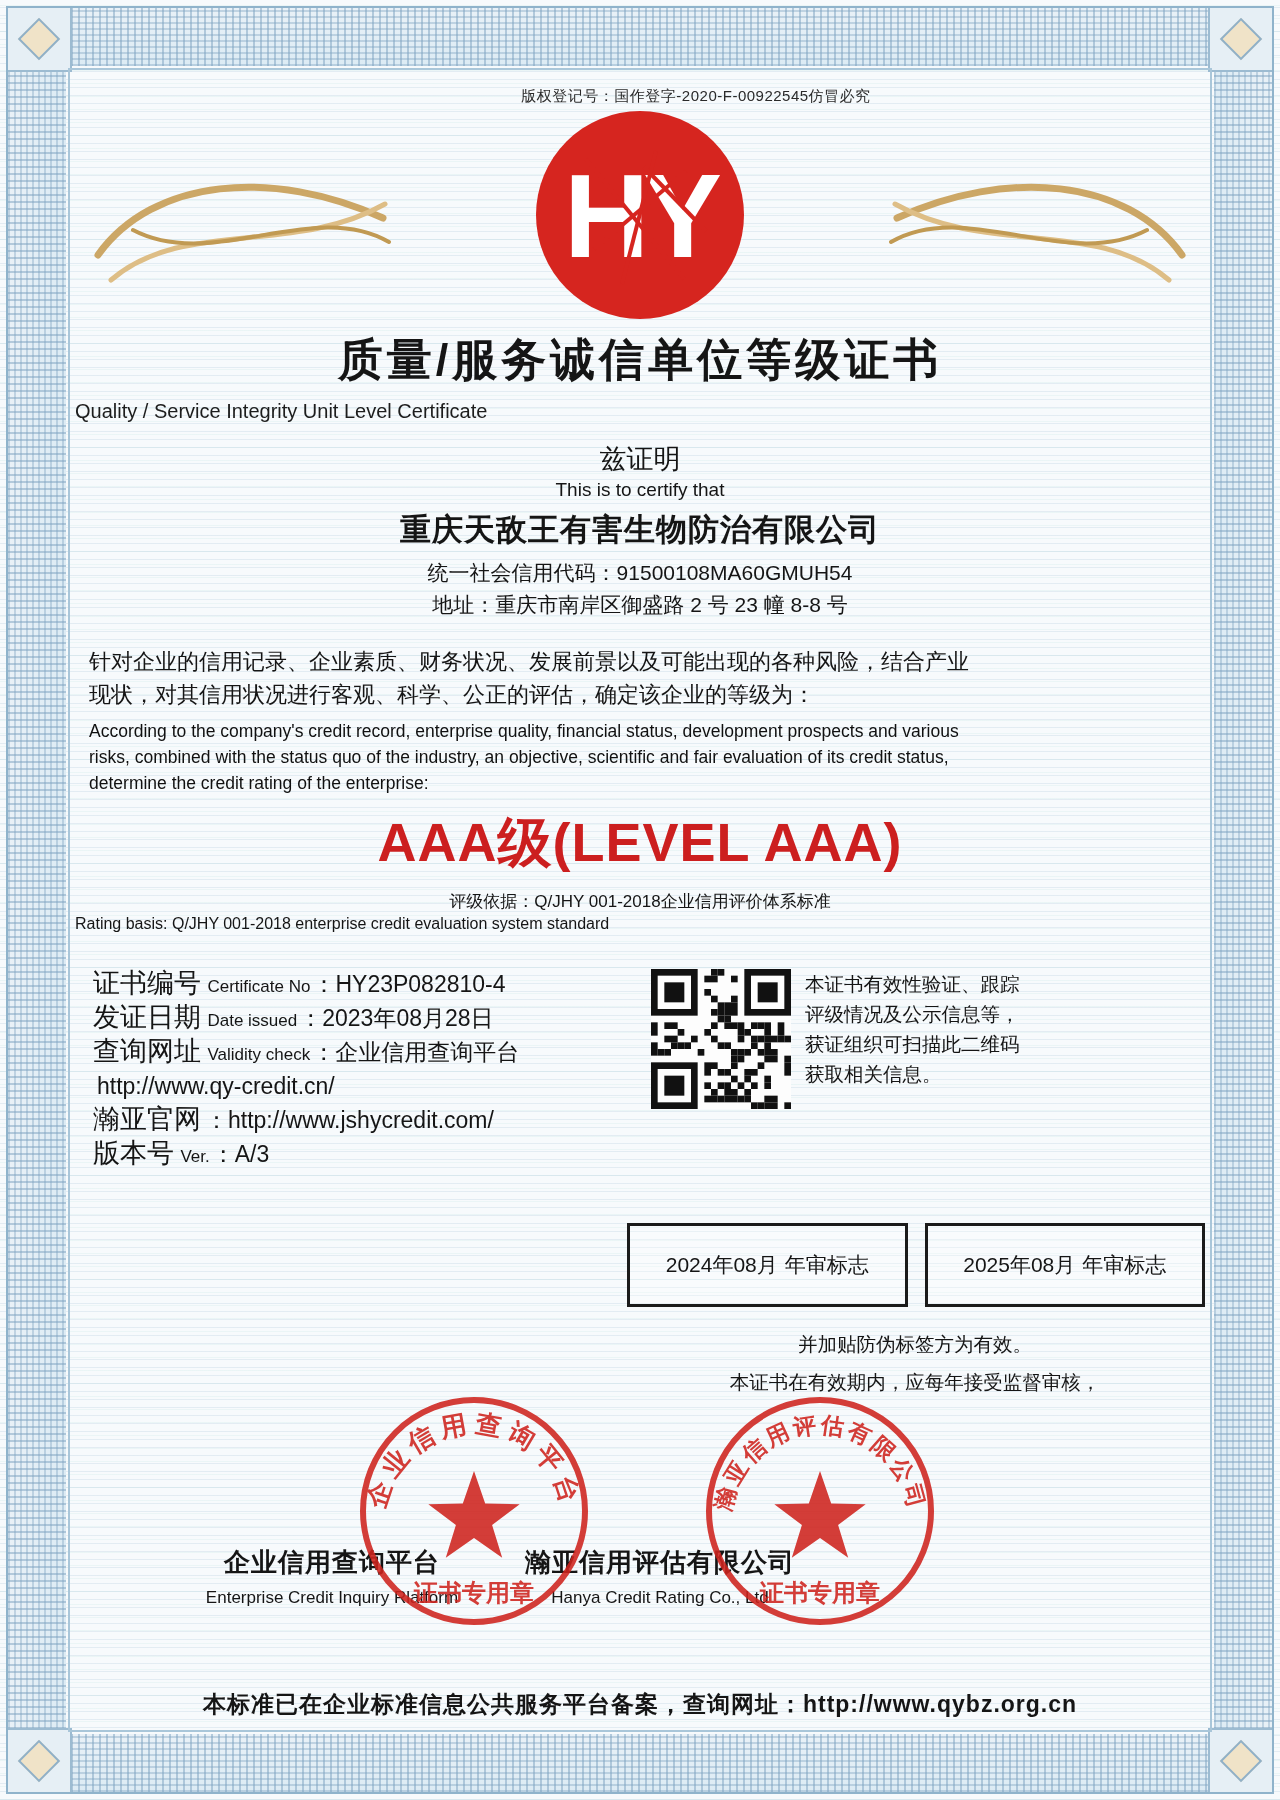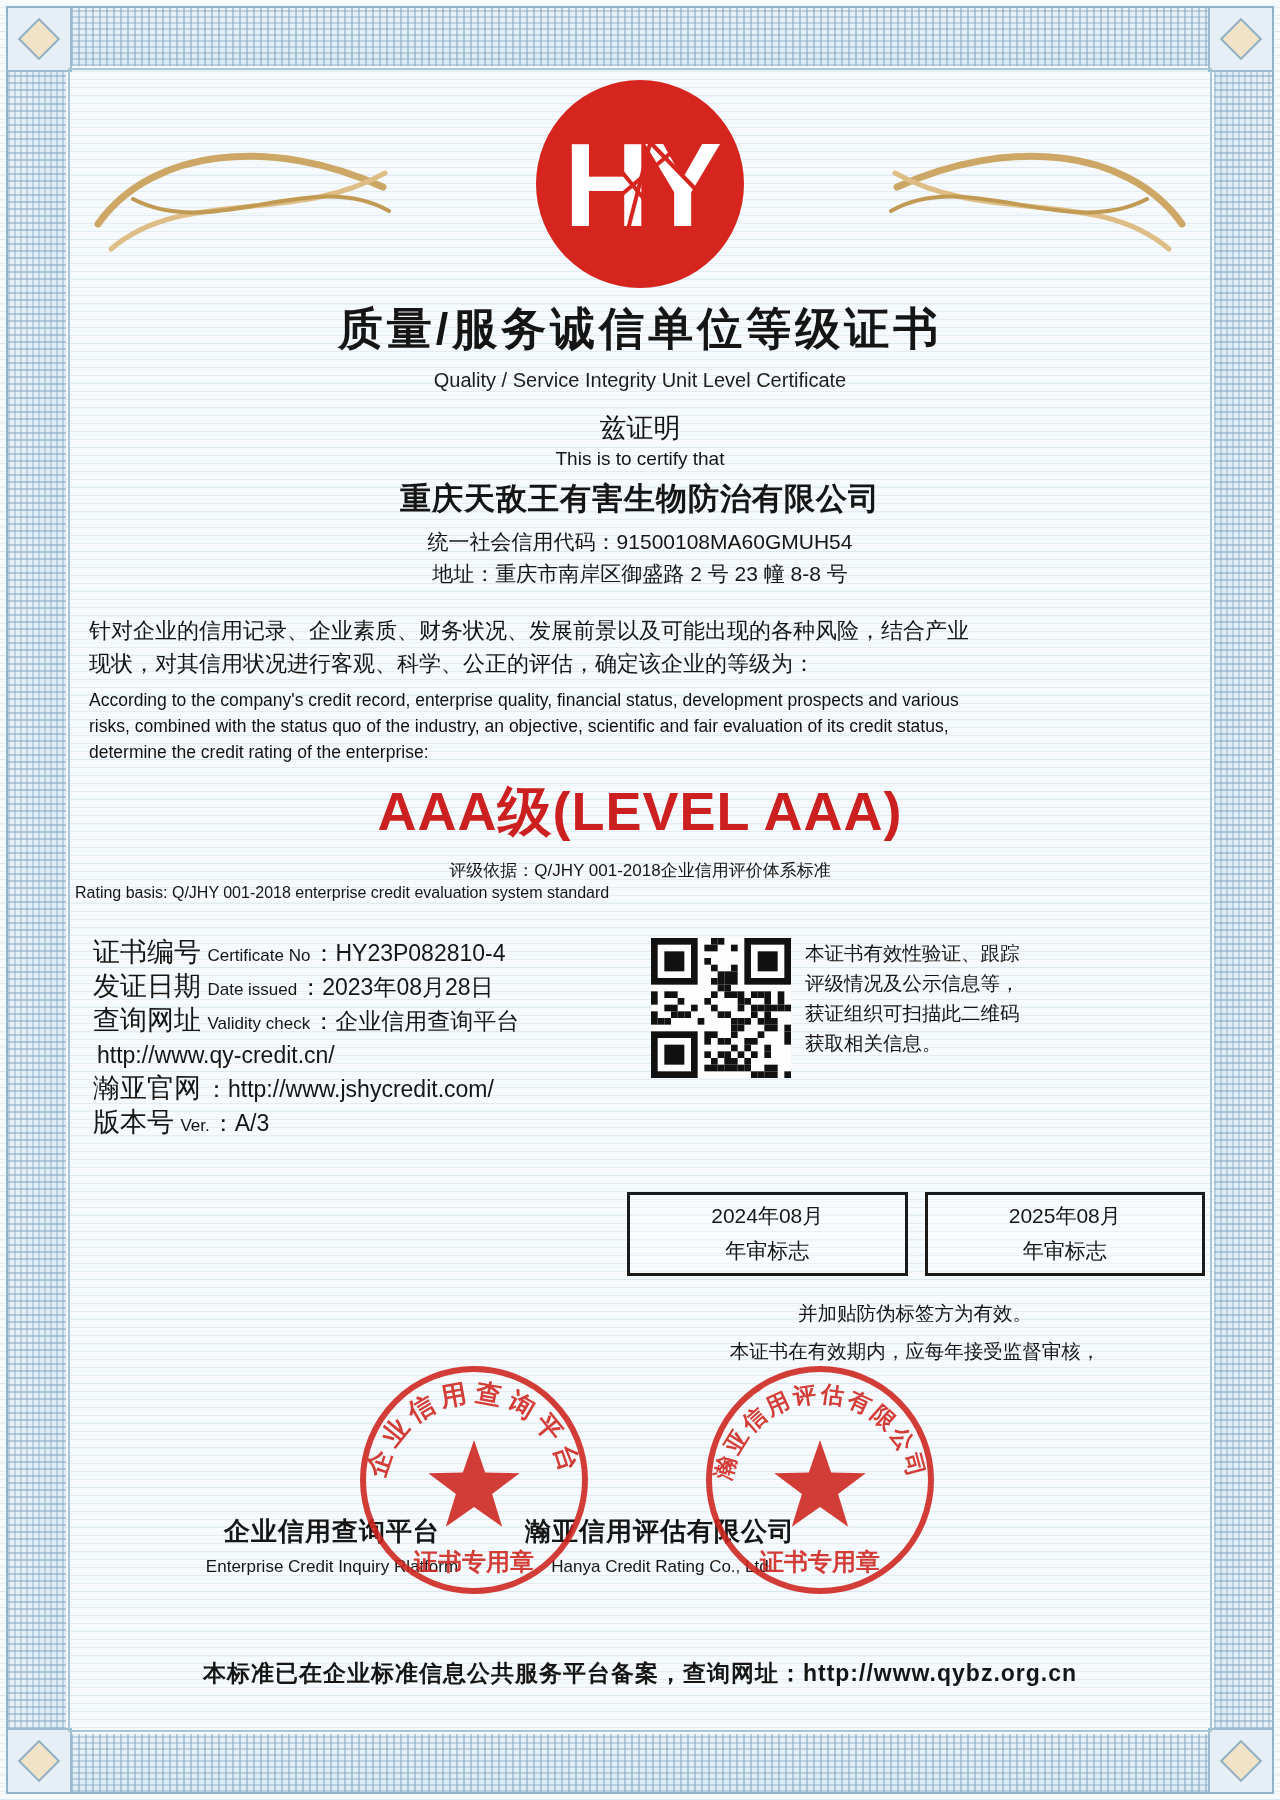--- a/index.html
+++ b/index.html
@@ -39,21 +39,21 @@
   
   .content{position:absolute;top:75px;left:75px;right:75px;bottom:30px;}
   .copyright{font-size:15px;color:#2a2a2a;text-align:center;transform:translateX(56px);margin-top:12px;letter-spacing:.5px;}
 
   .logo-row{position:relative;height:214px;margin-top:2px;display:flex;justify-content:center;align-items:center;}
   .flourish{position:absolute;top:52px;width:300px;height:150px;opacity:.92;}
   .flourish-left{left:18px;}
   .flourish-right{right:18px;transform:scaleX(-1);}
 
   .title-zh{margin-top:8px;text-align:center;font-size:45px;font-weight:700;letter-spacing:4px;}
-  .title-en{margin-top:10px;text-align:center;font-size:20px;color:#1d1d1d;}
+  .title-en{margin-top:10px;font-size:20px;color:#1d1d1d;}
   .certify-zh{margin-top:18px;text-align:center;font-size:27px;}
   .certify-en{margin-top:2px;text-align:center;font-size:19px;}
   .company-name{margin-top:8px;text-align:center;font-size:31px;font-weight:800;letter-spacing:1px;}
   .code-line{margin-top:8px;text-align:center;font-size:21px;}
   .addr-line{margin-top:4px;text-align:center;font-size:21px;}
 
   .eval-zh{margin-top:26px;padding:0 14px;font-size:22px;line-height:1.52;}
   .eval-en{margin-top:6px;padding:0 14px;font-size:17.5px;line-height:1.5;color:#101010;}
   .rating-level{margin-top:10px;text-align:center;font-size:54px;font-weight:800;letter-spacing:1px;}
   .basis-zh{margin-top:10px;text-align:center;font-size:17px;}
@@ -65,21 +65,21 @@
   .d-zh{font-size:27px;}
   .d-en{font-size:17px;margin:6px 2px;}
   .d-sep{font-size:23px;}
   .d-val{font-size:23px;}
 
   .right-col{flex:1;}
   .qr-row{display:flex;align-items:flex-start;}
   .qr-box{width:140px;height:140px;margin-left:26px;background:#fdfdfd;flex:0 0 auto;}
   .qr-note{margin-left:14px;font-size:19.5px;line-height:1.55;}
   .boxes-row{display:flex;gap:17px;margin-top:114px;margin-left:2px;}
-  .annual-box{flex:1;height:84px;border:3px solid #1b1b1b;display:flex;flex-direction:column;
+  .annual-box{flex:1;height:84px;border:3px solid #1b1b1b;display:flex;flex-direction:row;
     align-items:center;justify-content:center;gap:7px;font-size:21px;box-sizing:border-box;background:rgba(255,255,255,.25);}
   .annual-notes{margin-top:18px;text-align:center;font-size:19.5px;line-height:1.95;}
 
   .seal-section{position:relative;height:266px;margin-top:0;}
   .issuer{position:absolute;top:144px;width:400px;text-align:center;}
   .issuer-left{left:57px;}
   .issuer-right{left:385px;}
   .issuer-zh{font-size:26px;font-weight:800;letter-spacing:1px;}
   .issuer-en{font-size:17px;margin-top:8px;}
   .stamp{position:absolute;width:240px;height:240px;top:-10px;color:#cf231d;opacity:.88;}
@@ -103,20 +103,21 @@
   <div class="band band-right"></div>
   <div class="corner corner-tl"></div>
   <div class="corner corner-tr"></div>
   <div class="corner corner-bl"></div>
   <div class="corner corner-br"></div>
   <div class="outer-line"></div>
   <div class="inner-line"></div>
 
   <div class="content">
 
+    <div class="copyright">版权登记号：国作登字-2020-F-00922545仿冒必究</div>
 
     <div class="logo-row">
       <svg class="flourish flourish-left" viewBox="0 0 300 150">
         <path d="M5,95 C60,18 180,8 290,58" stroke="#c9a05a" stroke-width="7" fill="none" stroke-linecap="round"></path>
         <path d="M18,120 C90,58 200,96 292,44" stroke="#dcb97c" stroke-width="5" fill="none" stroke-linecap="round"></path>
         <path d="M40,70 C120,112 220,38 296,82" stroke="#bd9245" stroke-width="4" fill="none" stroke-linecap="round"></path>
       </svg>
       <svg viewBox="0 0 212 212" width="212" height="212">
         <circle cx="106" cy="106" r="104" fill="#d6251f"></circle>
         <text x="106" y="148" text-anchor="middle" font-size="118" font-weight="900" fill="#ffffff" font-family="Liberation Sans, sans-serif" letter-spacing="-6">HY</text>

